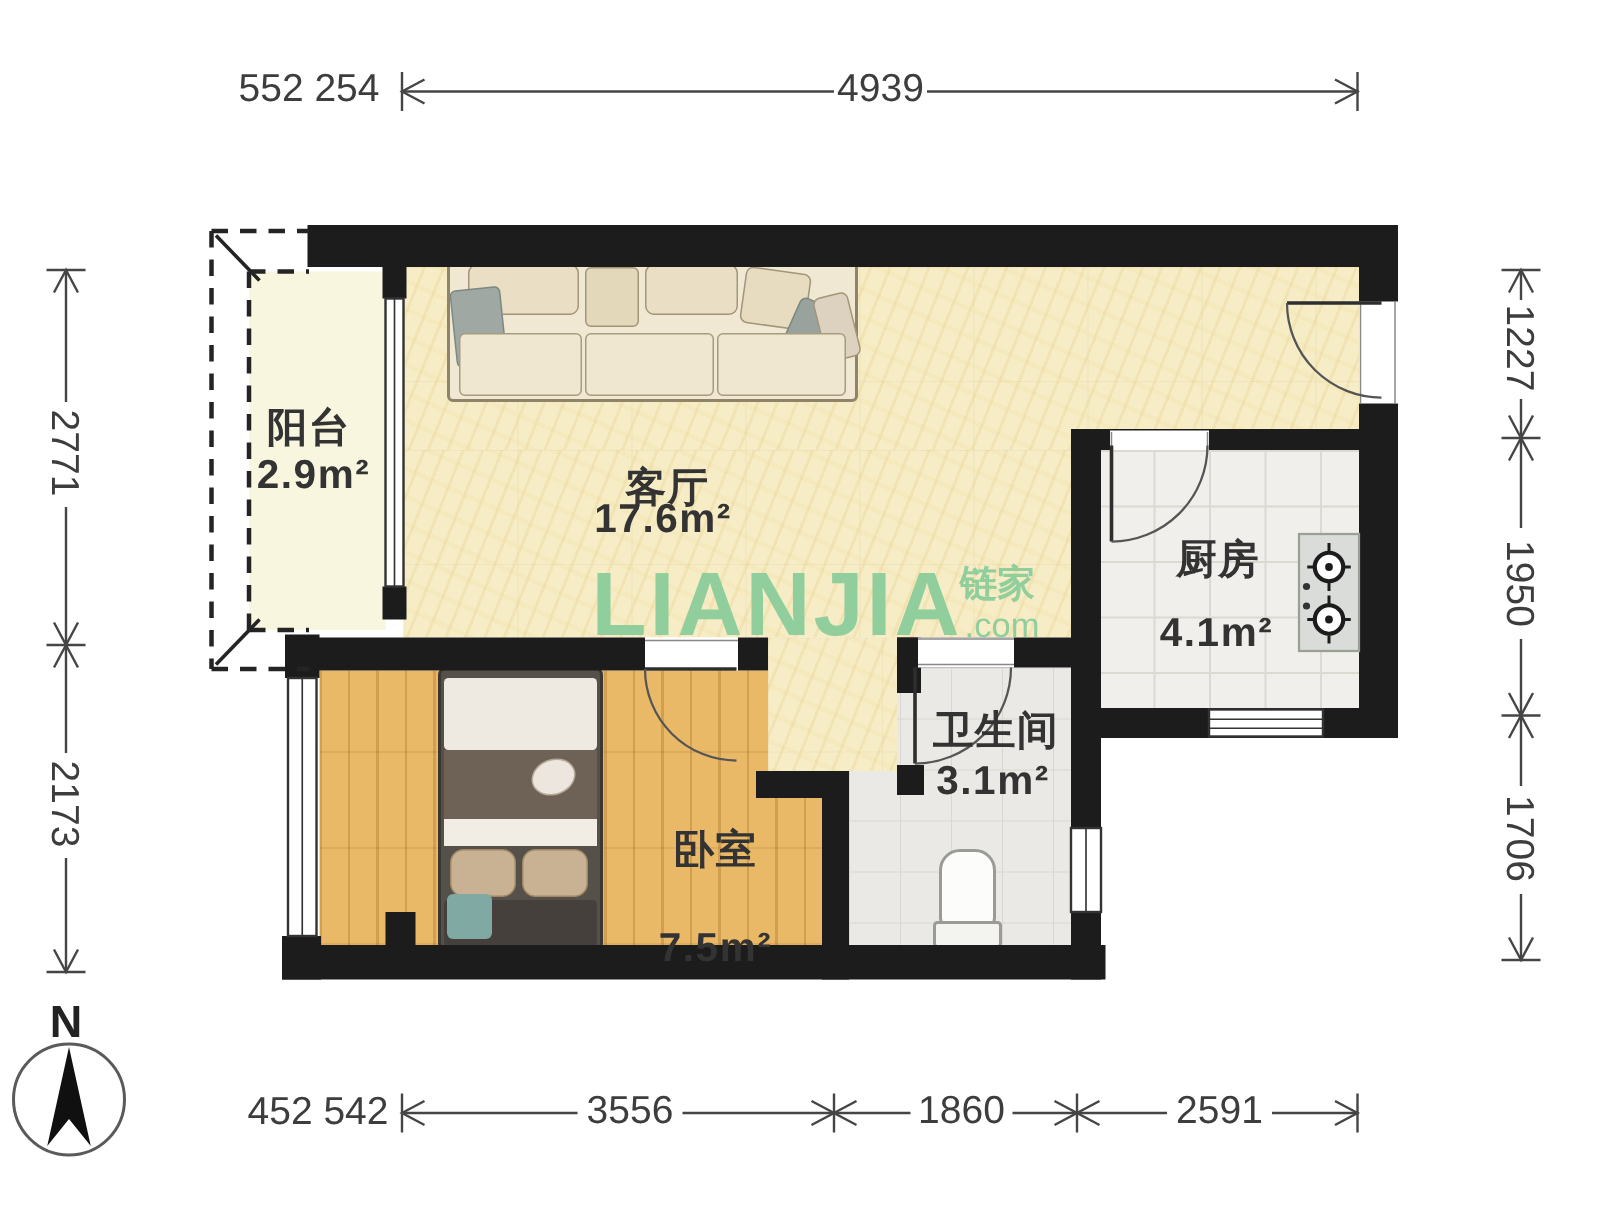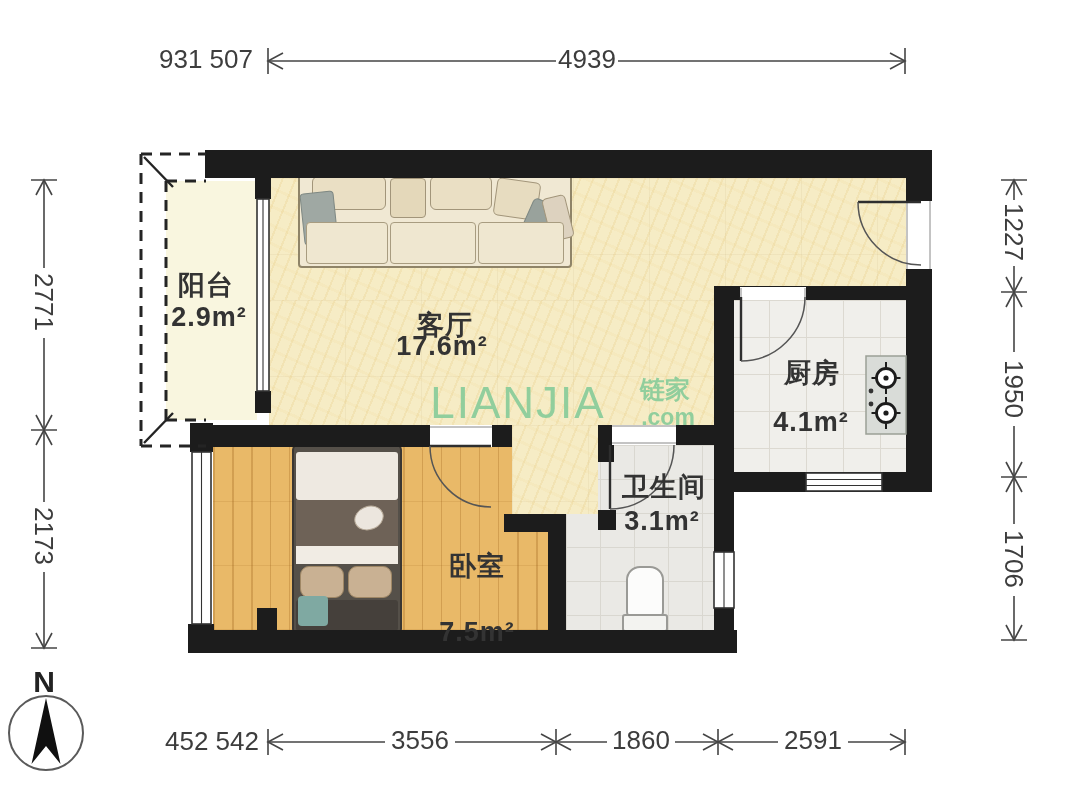--- a/index.html
+++ b/index.html
@@ -34,23 +34,23 @@
   .ovl{position:absolute;left:0;top:0;z-index:20}
   
   .lbl{position:absolute;transform:translate(-50%,-50%);font-size:27px;font-weight:600;
        color:#333;white-space:nowrap;letter-spacing:1px;z-index:30}
   .dim{position:absolute;transform:translate(-50%,-50%);font-size:26px;font-weight:500;
        color:#3d3d3d;white-space:nowrap;z-index:30}
   .dimv{position:absolute;transform:translate(-50%,-50%) rotate(90deg);font-size:26px;
        font-weight:500;color:#3d3d3d;white-space:nowrap;z-index:30}
   .wm{position:absolute;transform:translate(-50%,-50%);z-index:25;white-space:nowrap;
       color:#8ccd9b;opacity:.95}
-  .wm-brand{font-size:44px;font-weight:400;letter-spacing:2px}
+  .wm-brand{font-size:60px;font-weight:700;letter-spacing:2px}
   .wm-cn{font-size:25px;font-weight:700}
-  .wm-tld{font-size:23px;font-weight:700}
+  .wm-tld{font-size:23px;font-weight:400}
   .north{position:absolute;transform:translate(-50%,-50%);font-size:30px;font-weight:700;
       color:#222;z-index:30}
 </style>
 </head>
 <body>
 
 <div class="plan">
 
   <div class="fl living" style="left:269px;top:178px;width:637px;height:122px"></div>
   <div class="fl living" style="left:269px;top:300px;width:445px;height:125px"></div>
@@ -214,21 +214,21 @@
   <span class="lbl" style="left:209px;top:317px">2.9m²</span>
   <span class="lbl" style="left:445px;top:325px">客厅</span>
   <span class="lbl" style="left:442px;top:346px">17.6m²</span>
   <span class="lbl" style="left:812px;top:373px">厨房</span>
   <span class="lbl" style="left:811px;top:422px">4.1m²</span>
   <span class="lbl" style="left:664px;top:487px">卫生间</span>
   <span class="lbl" style="left:662px;top:521px">3.1m²</span>
   <span class="lbl" style="left:477px;top:566px">卧室</span>
   <span class="lbl" style="left:477px;top:632px">7.5m²</span>
 
-  <span class="dim" style="left:206px;top:59px">931 507</span>
+  <span class="dim" style="left:206px;top:59px">552 254</span>
   <span class="dim" style="left:587px;top:59px">4939</span>
   <span class="dimv" style="left:43px;top:302px">2771</span>
   <span class="dimv" style="left:43px;top:536px">2173</span>
   <span class="dimv" style="left:1013px;top:232px">1227</span>
   <span class="dimv" style="left:1013px;top:389px">1950</span>
   <span class="dimv" style="left:1013px;top:559px">1706</span>
   <span class="dim" style="left:212px;top:741px">452 542</span>
   <span class="dim" style="left:420px;top:740px">3556</span>
   <span class="dim" style="left:641px;top:740px">1860</span>
   <span class="dim" style="left:813px;top:740px">2591</span>

